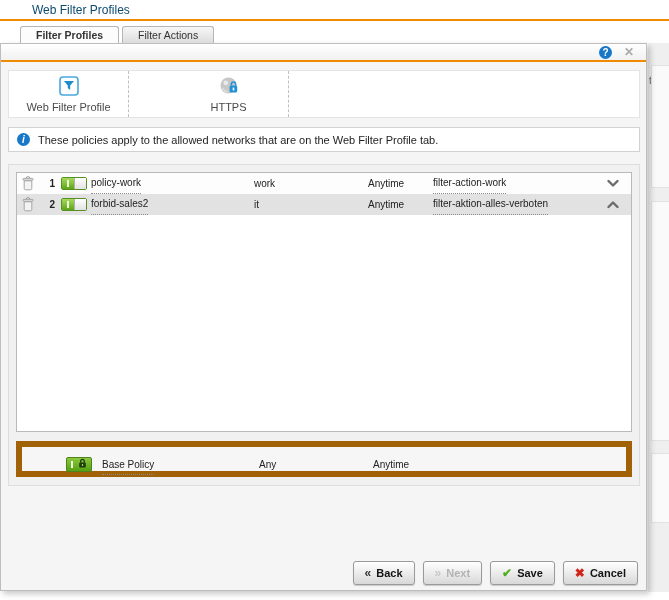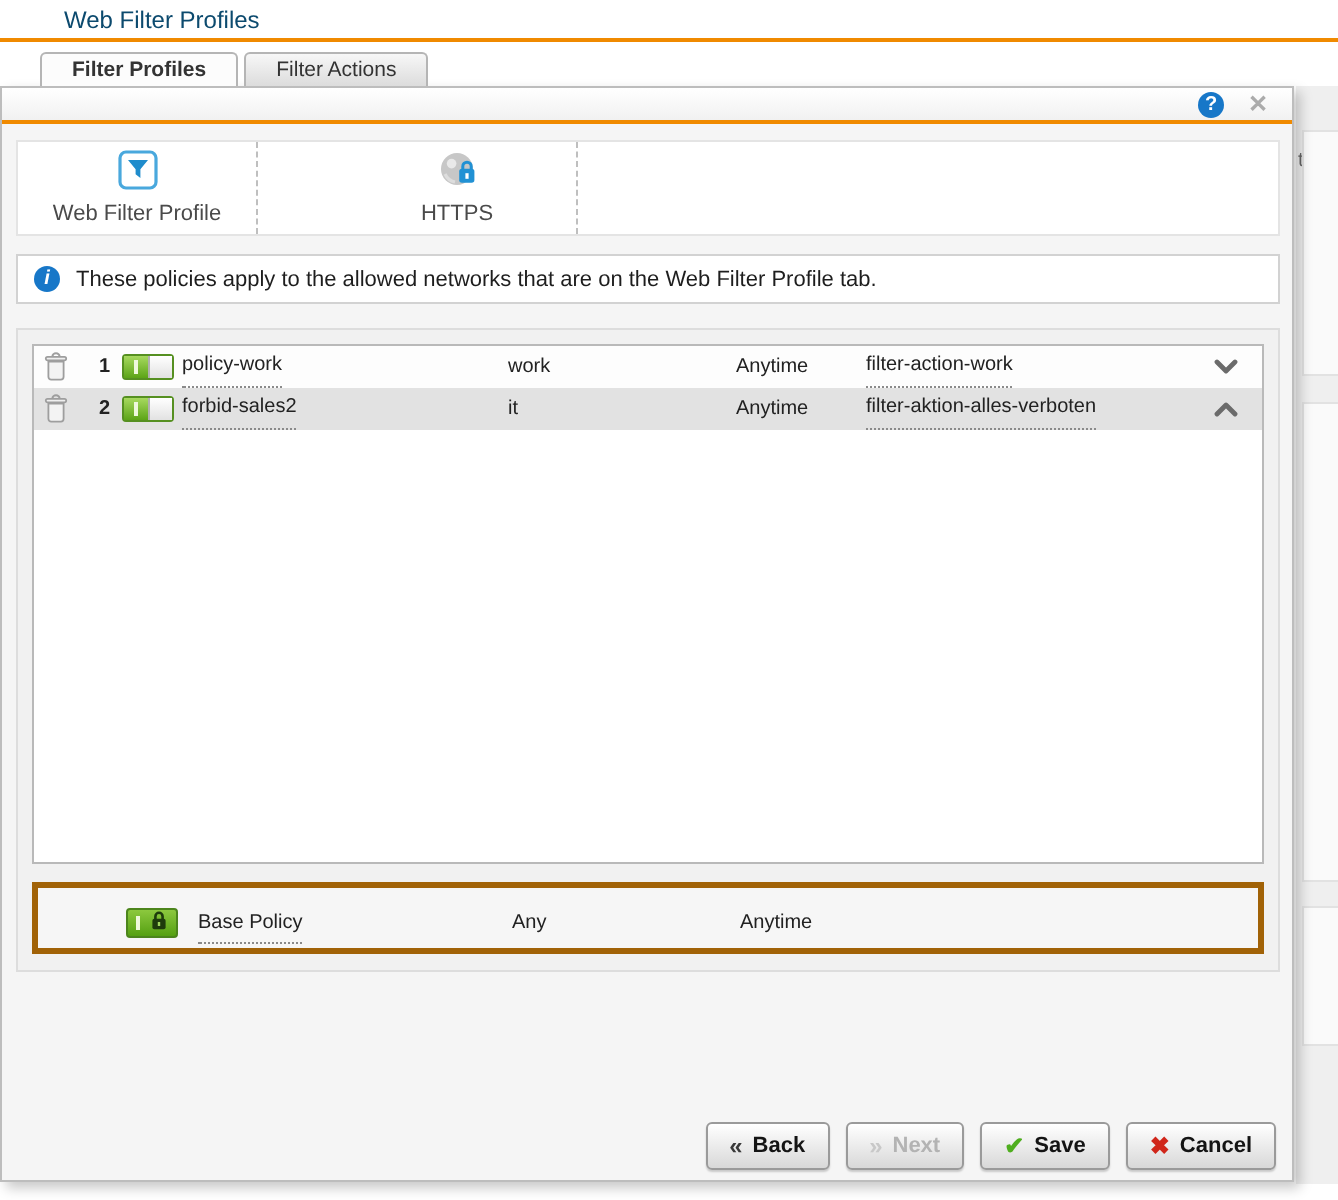--- a/index.html
+++ b/index.html
@@ -68,21 +68,21 @@
   .cell-chevron { right:12px; top:6px; cursor:pointer; }
 
   .toggle { width:26px; height:13px; border:1px solid #569021; background:#fff; display:inline-flex;
             border-radius:2px; cursor:pointer; }
   .toggle-on-half { width:12px; background:linear-gradient(#a7d95f,#5ca417); display:flex;
                     align-items:center; justify-content:center; }
   .i-bar { width:2px; height:7px; background:#eef8dc; }
   .toggle-knob { flex:1; background:linear-gradient(#ffffff,#e2e2e2); border-left:1px solid #b0b0b0; }
 
   .pbase { position:absolute; left:7px; top:276px; width:616px; height:36px; background:#f6f6f6;
-           border:3px solid #a16207; font-size:10px; color:#222; }
+           border:6px solid #a16207; font-size:10px; color:#222; }
   .pbase > * { position:absolute; }
   .base-toggle { left:44px; top:10px; width:26px; height:15px; border:1px solid #4c851c;
                  background:linear-gradient(#8cc83e,#55a012); border-radius:2px; display:flex;
                  align-items:center; justify-content:space-evenly; cursor:default; }
   .base-name { left:80px; top:8px; line-height:19px; border-bottom:1px dotted #8a8a8a; }
   .base-users { left:237px; top:8px; line-height:20px; }
   .base-time { left:351px; top:8px; line-height:20px; }
   .base-action { left:416px; top:8px; line-height:19px; border-bottom:1px dotted #8a8a8a; cursor:pointer; }
 
   .btnrow { position:absolute; right:8px; top:517px; display:flex; gap:8px; }

